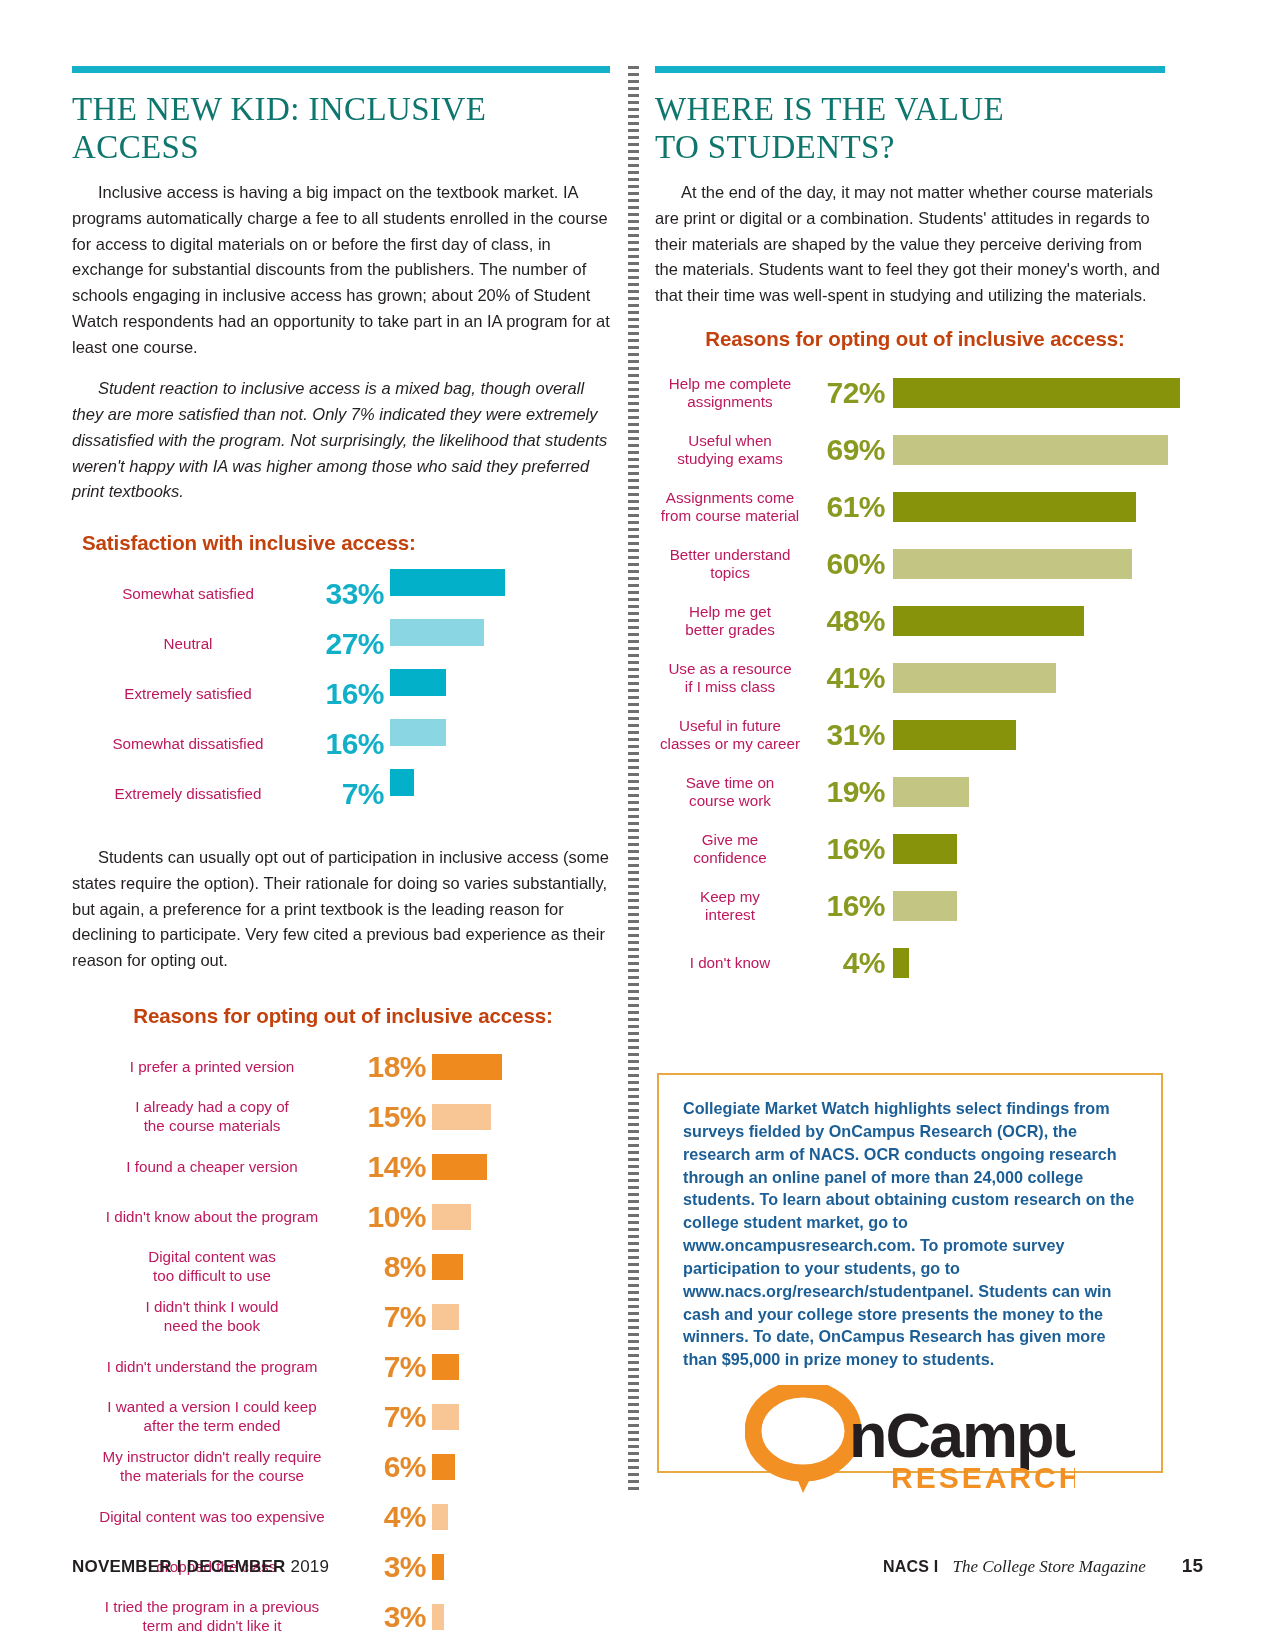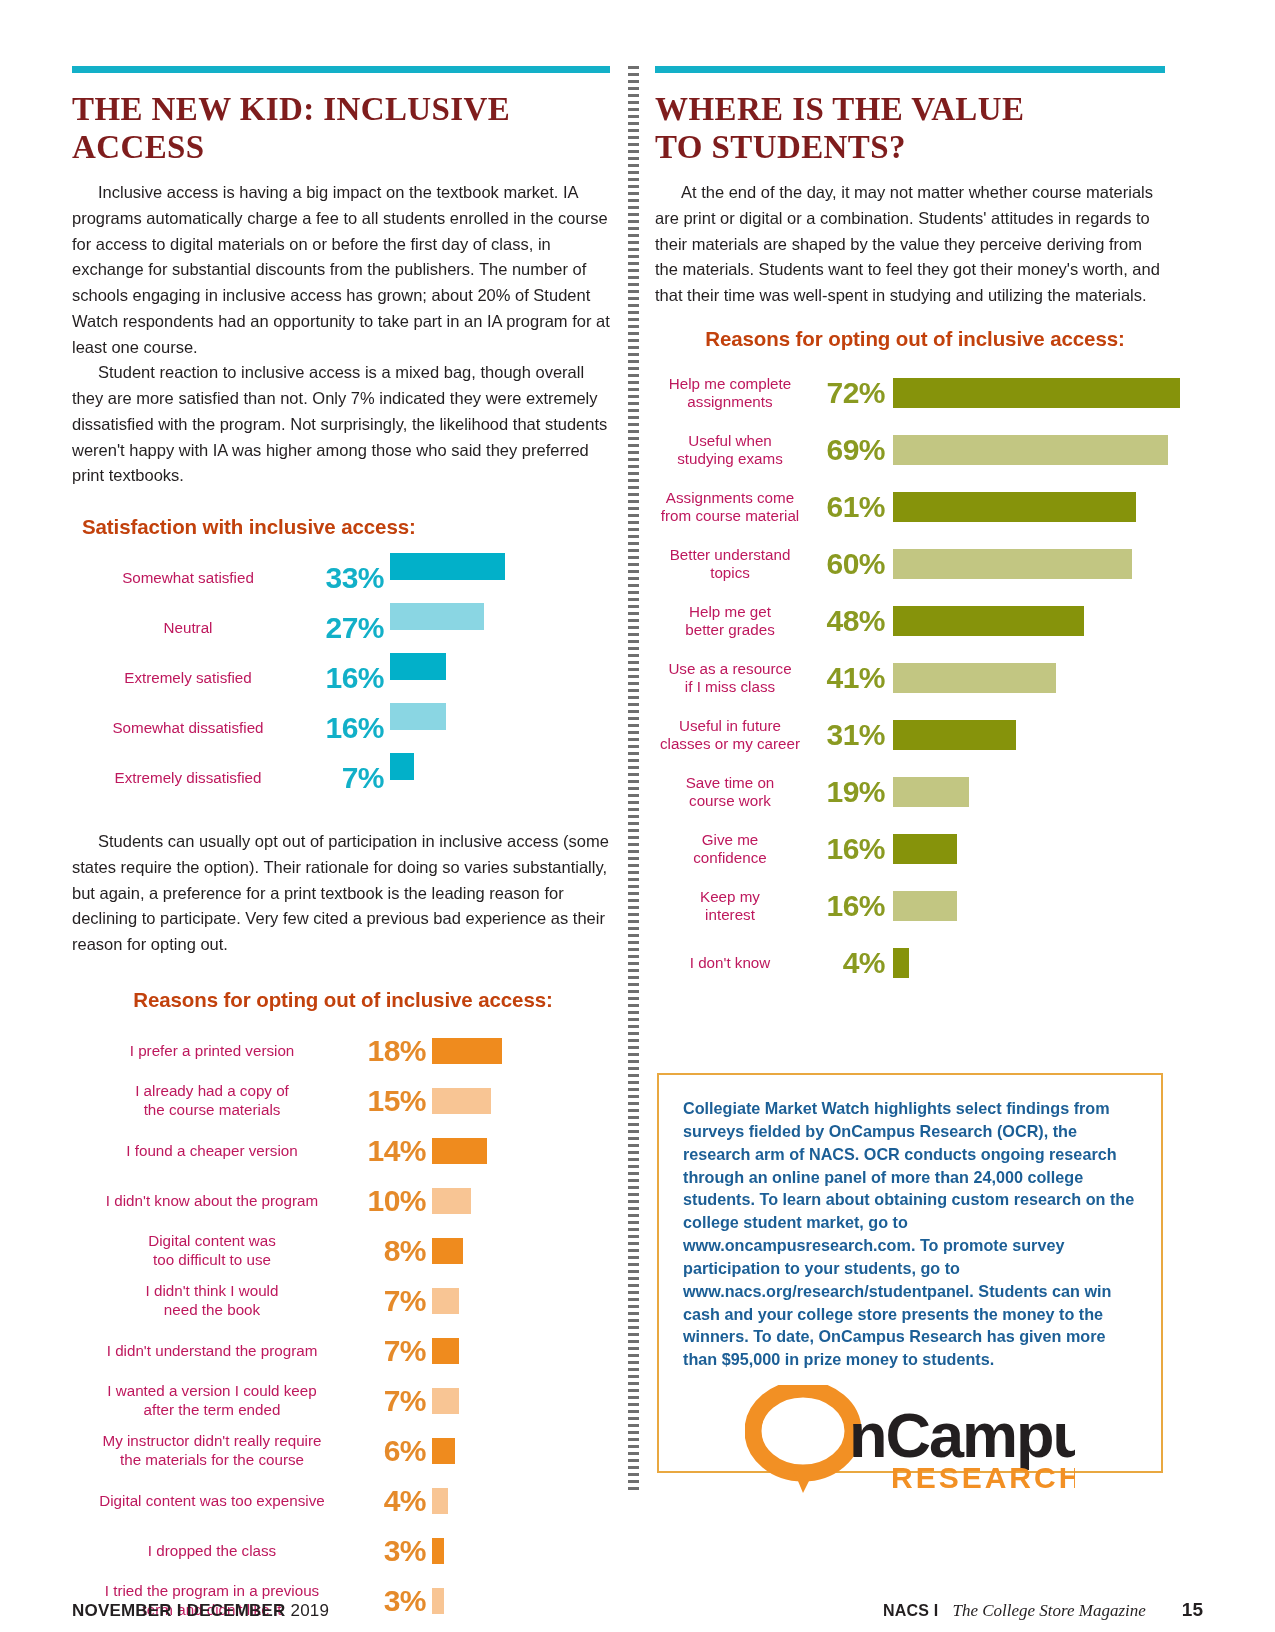--- a/index.html
+++ b/index.html
@@ -54,37 +54,37 @@
   
   .rule-top {
     height: 7px;
     background: #13b0c8;
     margin-bottom: 18px;
   }
   .rule-top.wide { width: 100%; }
 
   .sec-title {
     font-family: "Liberation Serif", serif;
-    color: #7f1d1d;
+    color: #0f766e;
     font-size: 33px;
     line-height: 1.14;
     letter-spacing: 0.4px;
-    font-weight: 700;
+    font-weight: 400;
     margin: 12px 0 14px 0;
     white-space: pre-line;
   }
 
   .body-copy {
     font-size: 16.5px;
     line-height: 1.56;
     color: #231f20;
     margin: 0 0 0 0;
     text-align: left;
   }
-  .body-copy + .body-copy { margin-top: 0; }
+  .body-copy + .body-copy { margin-top: 16px; font-style: italic; }
   .body-copy.indent { text-indent: 26px; }
 
   
   .chart {
     margin-top: 26px;
   }
   .chart-title {
     font-size: 20.5px;
     font-weight: bold;
     color: #c2410c;
@@ -198,21 +198,21 @@
     display: flex;
     align-items: baseline;
     gap: 14px;
   }
   .foot-nacs { font-size: 16px; font-weight: bold; letter-spacing: 0.2px; }
   .foot-mag {
     font-family: "Liberation Serif", serif;
     font-style: italic;
     font-size: 17px;
   }
-  .foot-page { font-size: 19px; font-weight: bold; margin-left: 22px; margin-top: 44px; }
+  .foot-page { font-size: 19px; font-weight: bold; margin-left: 22px; }
 </style>
 </head>
 <body>
 
 <div class="page">
 
   <div class="col-divider"></div>
 
   <div class="col-left">
 

